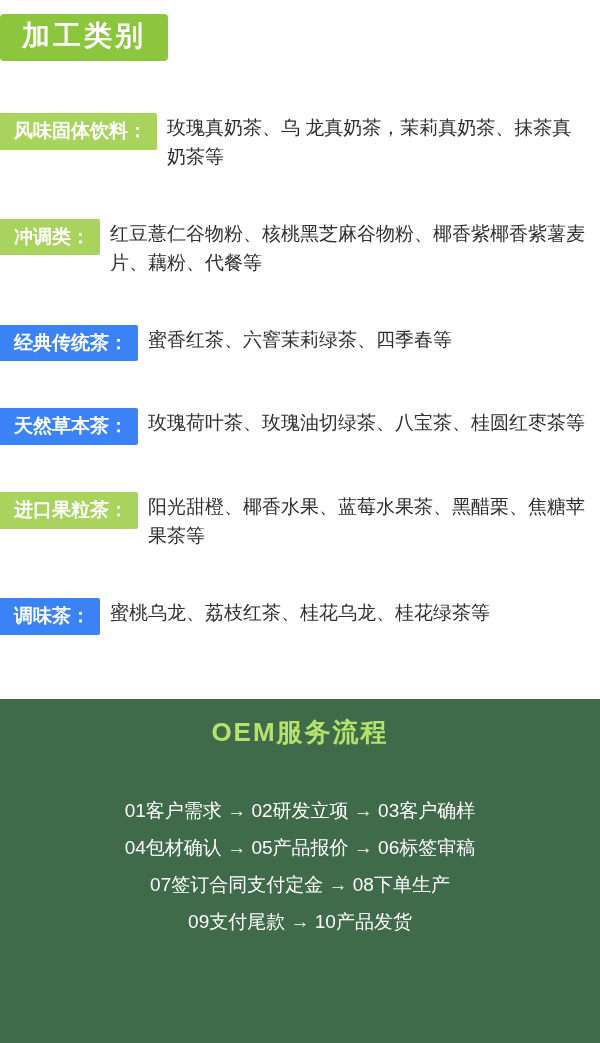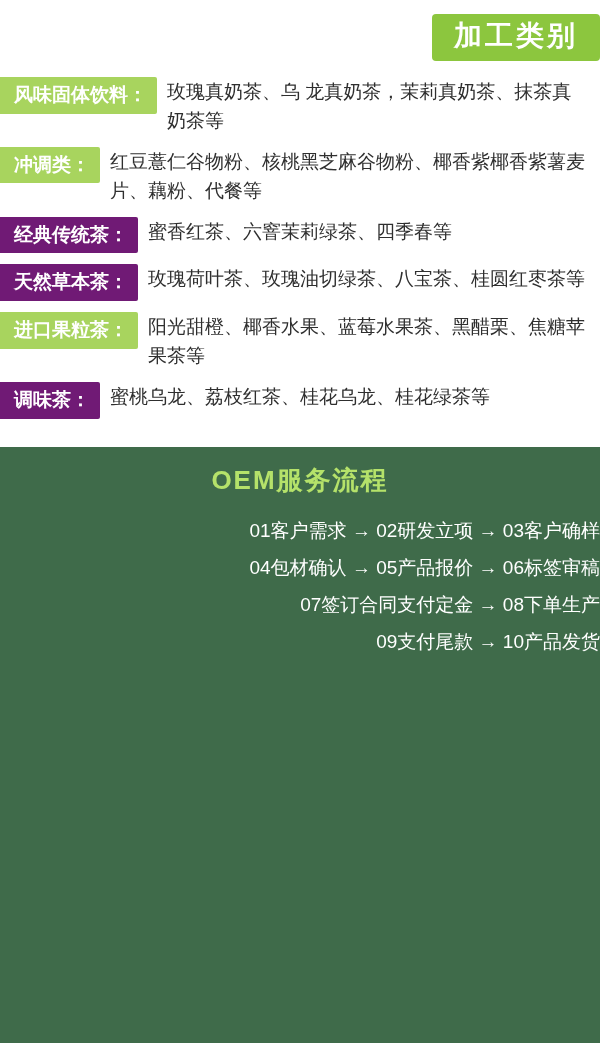--- a/index.html
+++ b/index.html
@@ -24,21 +24,21 @@
 
   
   .top-section {
     background: #ffffff;
     padding: 14px 0 6px 0;
     flex: 0 0 auto;
   }
 
   .title-wrap {
     display: flex;
-    justify-content: flex-end;
+    justify-content: flex-start;
     align-items: center;
     margin-bottom: 16px;
   }
   .main-title {
     display: inline-block;
     background: #8cc63e;
     color: #ffffff;
     font-size: 28px;
     font-weight: bold;
     letter-spacing: 3px;
@@ -50,38 +50,39 @@
   .rows {
     display: flex;
     flex-direction: column;
   }
 
   .row {
     display: flex;
     align-items: flex-start;
     margin-bottom: 11px;
     padding-left: 0;
+    margin-top: 36px;
   }
 
   .tag {
     flex: 0 0 auto;
     background: #a8d45e;
     color: #ffffff;
     font-size: 19px;
     font-weight: bold;
     line-height: 1.25;
     padding: 6px 10px 7px 14px;
     margin-right: 10px;
     white-space: nowrap;
     border-top-right-radius: 2px;
     border-bottom-right-radius: 2px;
   }
 
   .tag.light {
-    background: #701a75;
+    background: #3b82f6;
   }
 
   .desc {
     flex: 1 1 auto;
     color: #2f2f2f;
     font-size: 19px;
     line-height: 1.55;
     padding-right: 12px;
     word-break: break-all;
   }
@@ -103,21 +104,22 @@
     font-size: 26px;
     font-weight: bold;
     letter-spacing: 2px;
     margin-bottom: 16px;
     line-height: 1.2;
   }
   .flow-lines {
     width: 100%;
     display: flex;
     flex-direction: column;
-    align-items: flex-end;
+    align-items: center;
+    margin-top: 28px;
   }
   .flow-line {
     color: #ffffff;
     font-size: 19px;
     line-height: 1.95;
     white-space: nowrap;
   }
 </style>
 </head>
 <body>

